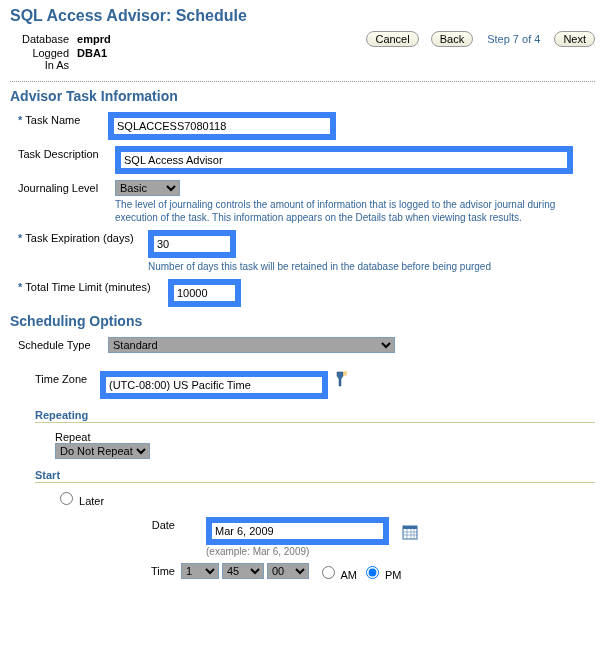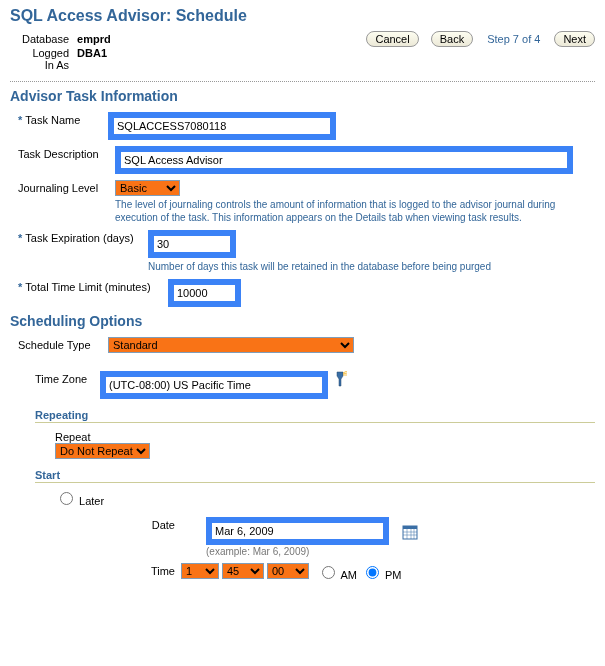--- a/index.html
+++ b/index.html
@@ -56,21 +56,21 @@
   input[type=text] {
     font-family: Arial, sans-serif;
     font-size: 11px;
     padding: 2px 3px;
     border: 6px solid #3b82f6;
   }
   select {
     font-family: Arial, sans-serif;
     font-size: 11px;
     border: 1px solid #7f9db9;
-    background:#f97316;
+    background:#a3a3a3;
   }
   .hint {
     color: #336699;
     font-size: 10px;
     margin-top: 2px;
     line-height: 1.3;
   }
   .sub-section {
     color: #336699;
     font-weight: bold;
@@ -161,21 +161,21 @@
 
 <div class="form-row">
   <span class="lbl req" style="width:150px;">Total Time Limit (minutes)</span>
   <input type="text" style="width: 55px;" value="10000">
 </div>
 
 <div class="section-title">Scheduling Options</div>
 
 <div class="form-row">
   <span class="lbl" style="width:90px;">Schedule Type</span>
-  <select style="width:246px;">
+  <select style="width:287px;">
     <option>Standard</option>
   </select>
 </div>
 
 <div class="form-row indent1" style="margin-top:18px;">
   <span class="lbl" style="width:65px;">Time Zone</span>
   <input type="text" style="width: 210px;" value="(UTC-08:00) US Pacific Time">
   <span class="flashlight">
     <svg viewBox="0 0 16 16">
         <polygon points="5,1 11,1 11,5 9,8 9,15 7,15 7,8 5,5" fill="#3a6ea5" stroke="#24496e" stroke-width="0.5"></polygon>

